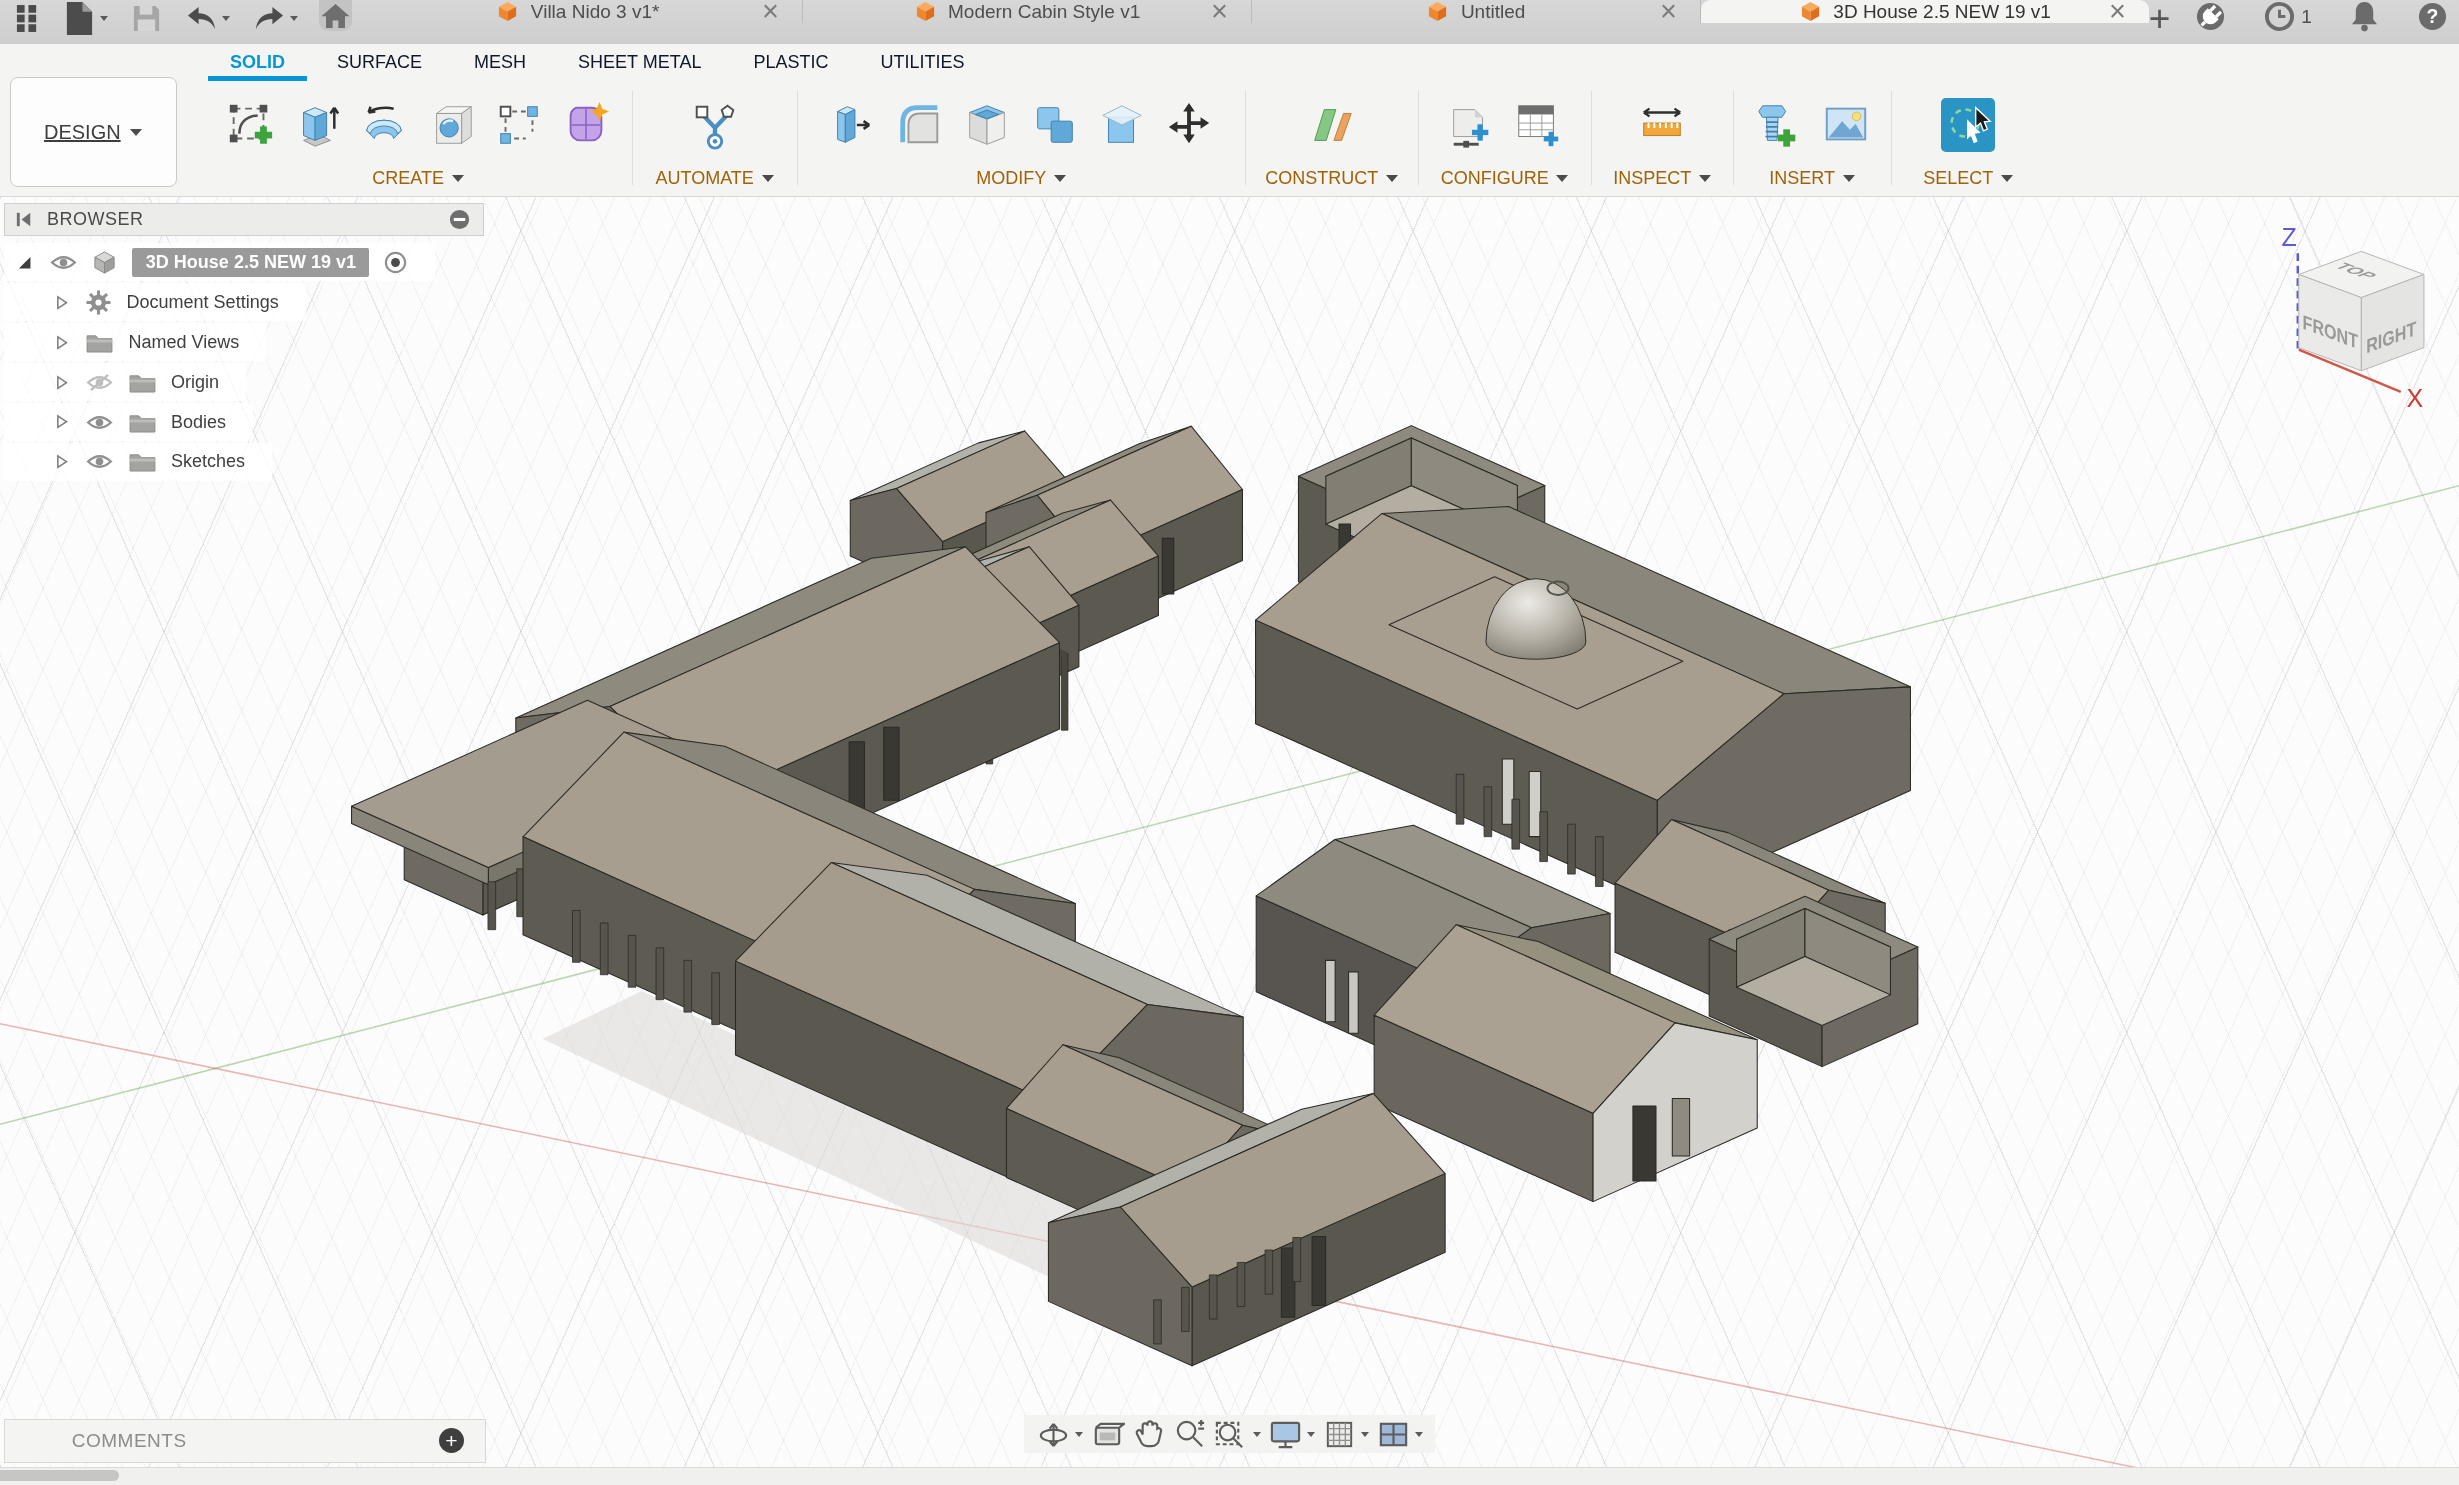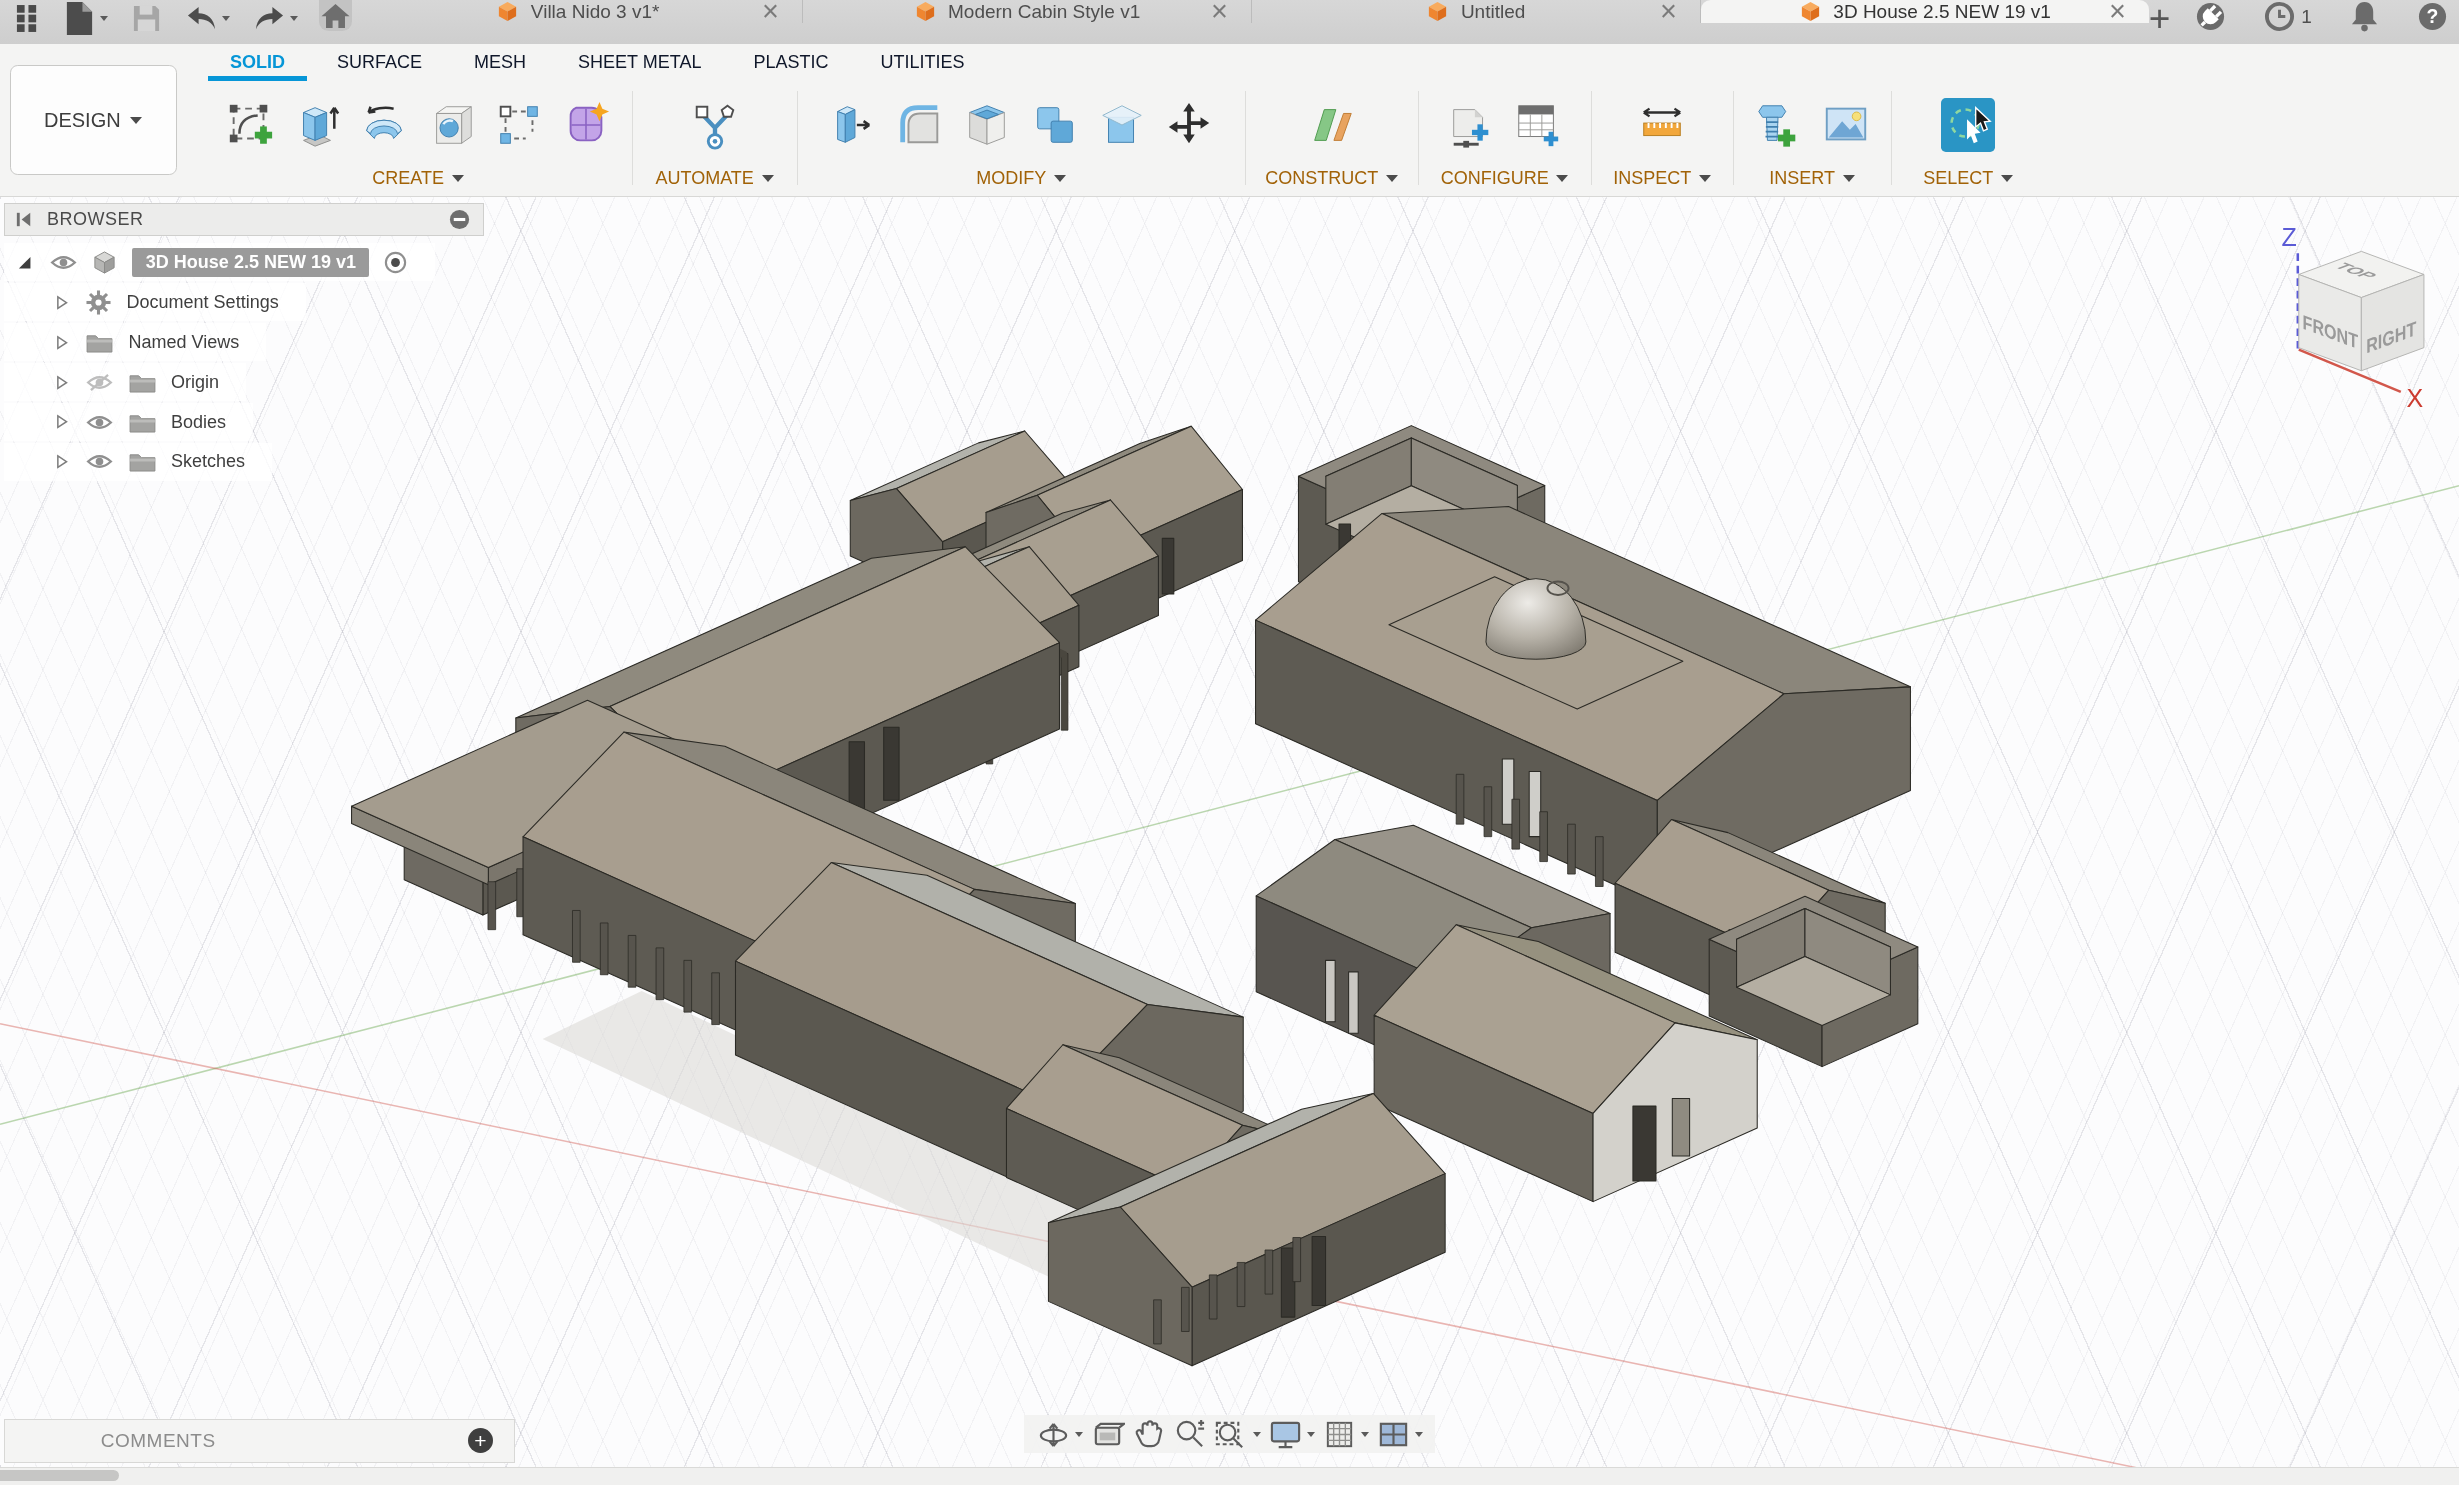--- a/index.html
+++ b/index.html
@@ -19,23 +19,23 @@
   .tab .tabclose{position:absolute;right:19px;width:25px;height:25px;display:flex;align-items:center;justify-content:center;color:#7b7b7b;}
   .tab .tabclose::before{content:"\00d7";font-size:29px;line-height:25px;}
   .newtab{width:54px;display:flex;align-items:center;justify-content:center;color:#565656;cursor:pointer;}
   .newtab::before{content:"+";font-size:37px;font-weight:300;line-height:38px;}
   .statusicons{display:flex;align-items:center;gap:38px;margin-left:25px;padding-right:17.3px;}
   .statusbtn{display:flex;align-items:center;gap:5.8px;cursor:pointer;}
   .jobcount{font-size:19px;color:#4e4e4e;}
 
   
   .ribbon{height:152px;background:#f4f4f3;position:relative;border-bottom:1px solid #d8d8d6;flex:none;}
-  .design-btn{position:absolute;left:9.6px;top:21px;width:165px;height:108px;background:#fdfdfd;
+  .design-btn{position:absolute;left:9.6px;top:33px;width:165px;height:108px;background:#fdfdfd;
       border:1px solid #c9c9c7;border-radius:7.7px;display:flex;align-items:center;justify-content:center;
-      gap:9.6px;font-size:20px;color:#3d3d3d;cursor:pointer;}
+      gap:9.6px;font-size:20px;color:#3d3d3d;cursor:pointer;text-decoration:underline;}
   .ribbon-main{margin-left:204px;display:flex;flex-direction:column;height:100%;}
   .ribbon-tabs{display:flex;height:37px;align-items:stretch;}
   .ribbon-tab{padding:0 26px;display:flex;align-items:center;font-size:18px;color:#0f172a;position:relative;cursor:pointer;}
   .ribbon-tab.active{color:#0696d7;font-weight:bold;}
   .ribbon-tab.active::after{content:"";position:absolute;left:3.8px;right:3.8px;bottom:0;height:4.8px;background:#0696d7;}
   .ribbon-groups{display:flex;height:115px;}
   .rgroup{position:relative;display:flex;flex-direction:column;align-items:center;padding-top:3.8px;flex:none;}
   .rgroup + .rgroup::before{content:"";position:absolute;left:0;top:9.6px;bottom:11.5px;width:1px;background:#dddddb;}
   .ricons{display:flex;align-items:center;justify-content:center;gap:13.4px;height:81px;}
   .ric{width:54px;height:54px;display:flex;align-items:center;justify-content:center;cursor:pointer;}
@@ -66,21 +66,21 @@
   .bico{margin-left:15.4px;display:flex;align-items:center;flex:none;}
   .blabel{margin-left:15.4px;white-space:nowrap;}
   .rootbox{margin-left:15.4px;background:#9a9a9a;color:#fff;font-weight:bold;padding:3.8px 13.4px;border-radius:1.9px;white-space:nowrap;}
   .radio{margin-left:13.4px;}
 
   
   .viewcube{position:absolute;right:9.6px;top:11.5px;width:183px;height:207px;cursor:pointer;}
 
   
   .comments{position:absolute;left:3.8px;bottom:3.8px;width:480px;height:42px;background:#f4f4f3;
-      border:1px solid #d8d8d6;display:flex;align-items:center;padding-left:29px;}
+      border:1px solid #d8d8d6;display:flex;align-items:center;}
   .comments .clabel{margin-left:67px;font-size:19px;color:#8c8c8c;letter-spacing:0.5px;flex:1;}
   .pluscirc{width:25px;height:25px;border-radius:50%;background:#3f3f3f;color:#fff;display:flex;
       align-items:center;justify-content:center;margin-right:21px;cursor:pointer;}
   .pluscirc::before{content:"+";font-size:21px;line-height:21px;}
 
   
   .navbar{position:absolute;left:1024px;bottom:13.4px;width:388px;height:38px;background:rgba(242,242,241,0.92);
       display:flex;align-items:center;justify-content:space-between;padding:0 11.5px;}
   .navitem{display:flex;align-items:center;gap:4.8px;cursor:pointer;}
 

